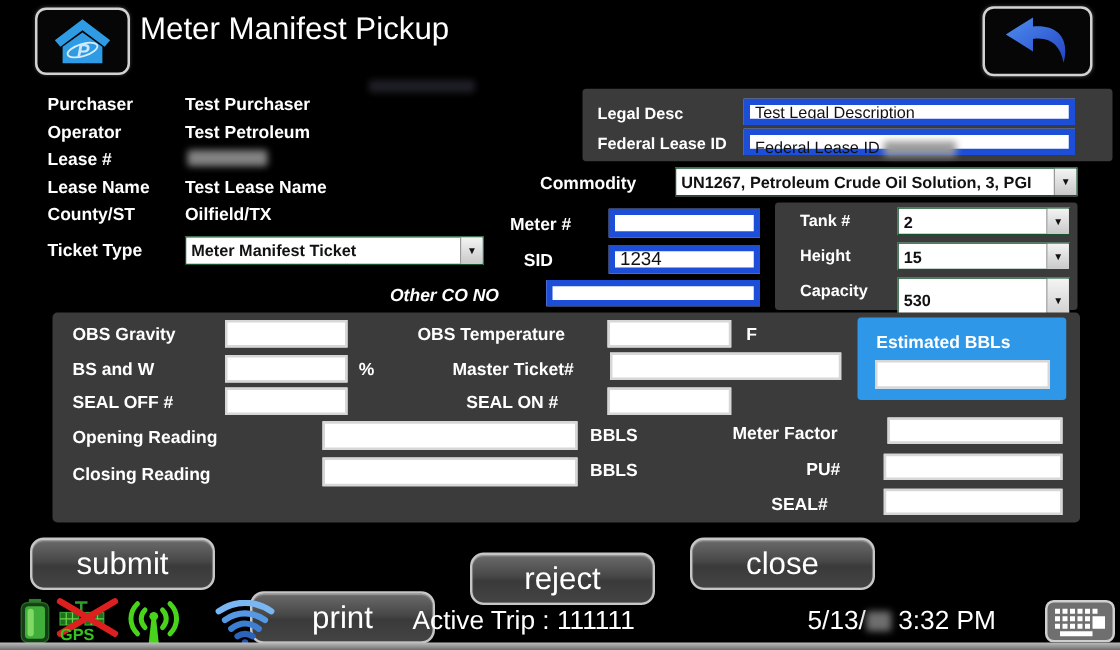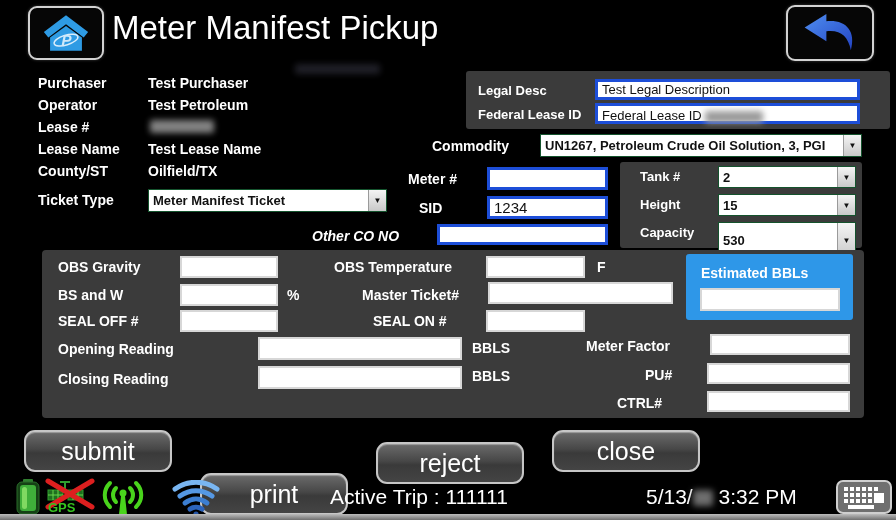--- a/index.html
+++ b/index.html
@@ -5,21 +5,21 @@
   html,body { margin:0; padding:0; background:#000; }
   #screen {
     position:relative; width:896px; height:520px; overflow:hidden;
     background:#000; font-family:"Liberation Sans","DejaVu Sans",sans-serif;
   }
   .abs { position:absolute; }
   .lbl { position:absolute; color:#fff; font-weight:bold; font-size:14px; white-space:nowrap; }
   .lbl-sm { font-size:13px; }
   .val { position:absolute; color:#fff; font-weight:bold; font-size:14px; white-space:nowrap; }
   .txt-input {
-    position:absolute; background:#fff; border:3px solid #1d4ed8;
+    position:absolute; background:#fff; border:5px solid #1d4ed8;
     font-family:inherit; font-size:13px; color:#111; padding:1px 4px;
     box-sizing:border-box; outline:none;
   }
   .panel-input { border:2px solid #d7d7d7; }
   .panel { position:absolute; background:#3b3b3b; border-radius:3px; }
   .combo {
     position:absolute; background:#fff; border:1px solid #14532d;
     box-sizing:border-box; display:flex; align-items:stretch; cursor:default;
   }
   .combo-text {
@@ -29,21 +29,21 @@
   .combo-arrow {
     width:17px; background:linear-gradient(#f4f4f4,#c9c9c9);
     border-left:1px solid #9a9a9a; display:flex; align-items:center;
     justify-content:center; font-size:8px; color:#111;
   }
   .icon-btn {
     position:absolute; background:#060606; border:2px solid #d2d2d2;
     border-radius:9px; display:flex; align-items:center; justify-content:center;
     box-shadow:0 0 3px rgba(255,255,255,.25);
   }
-  #title { position:absolute; left:112px; top:9px; color:#fff; font-size:33px; font-weight:500; }
+  #title { position:absolute; left:112px; top:9px; color:#fff; font-size:25px; font-weight:500; }
   .smudge { position:absolute; filter:blur(3px); background:#9a9a9a; border-radius:2px; opacity:.85; }
   .smudge-inline { display:inline-block; filter:blur(3px); background:#9a9a9a; border-radius:2px; vertical-align:middle; }
   .action-btn {
     position:absolute; width:148px; height:42px; border-radius:11px;
     border:2px solid #c6c6c6; color:#fff; font-size:25px; font-family:inherit;
     background:linear-gradient(#6b6b6b 0%,#474747 45%,#3a3a3a 55%,#444 100%);
     box-shadow:inset 0 1px 1px rgba(255,255,255,.35), 0 1px 2px rgba(0,0,0,.8);
     display:flex; align-items:center; justify-content:center; cursor:pointer;
   }
   #est-box { position:absolute; background:#2e97e8; border-radius:3px; }
@@ -181,21 +181,21 @@
   <span class="lbl" style="left:586px; top:338px;">Meter Factor</span>
   <input class="txt-input panel-input" style="left: 710px; top: 334px; width: 140px; height: 21px;" value="">
 
   <span class="lbl" style="left:58px; top:371px;">Closing Reading</span>
   <input class="txt-input panel-input" style="left: 258px; top: 366px; width: 204px; height: 23px;" value="">
   <span class="lbl" style="left:472px; top:368px;">BBLS</span>
 
   <span class="lbl" style="left:645px; top:367px;">PU#</span>
   <input class="txt-input panel-input" style="left: 707px; top: 363px; width: 143px; height: 21px;" value="">
 
-  <span class="lbl" style="left:617px; top:395px;">CTRL#</span>
+  <span class="lbl" style="left:617px; top:395px;">SEAL#</span>
   <input class="txt-input panel-input" style="left: 707px; top: 391px; width: 143px; height: 21px;" value="">
 
   <button class="action-btn" style="left:24px; top:430px;">submit</button>
   <button class="action-btn" style="left:200px; top:430px;margin-top:43px;">print</button>
   <button class="action-btn" style="left:376px; top:442px;">reject</button>
   <button class="action-btn" style="left:552px; top:430px;">close</button>
 
   <div class="abs" style="left:16px; top:479px;">
     <svg width="24" height="36" viewBox="0 0 24 36">
       <rect x="7" y="0" width="10" height="4" rx="1" fill="#2f7d2f"></rect>

